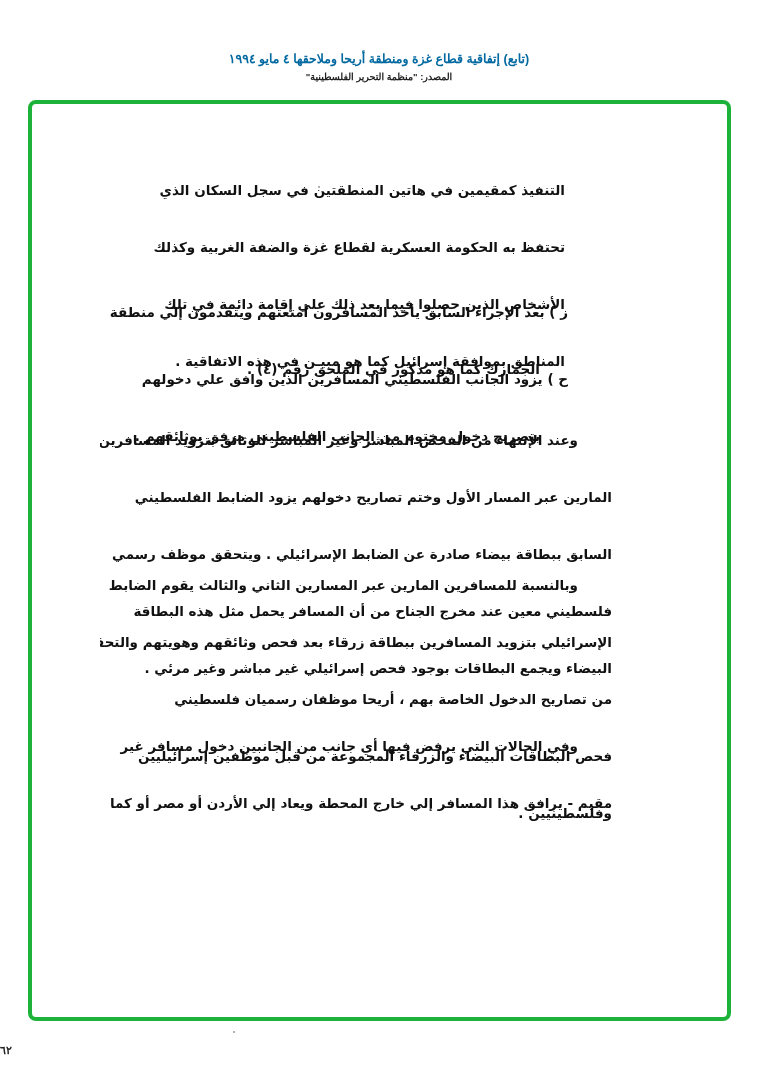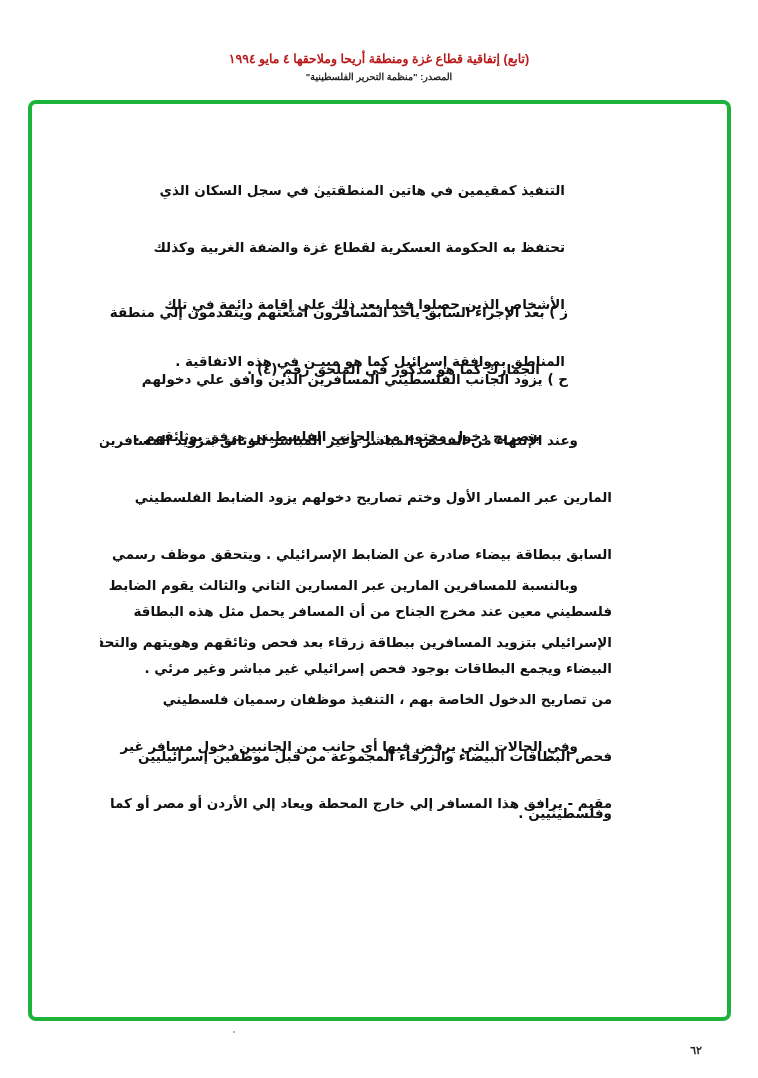--- a/index.html
+++ b/index.html
@@ -21,21 +21,21 @@
       left: 0;
       width: 758px;
       text-align: center;
     }
     .header-title {
       font-family: "Liberation Sans", sans-serif;
       font-size: 12.5px;
       font-weight: bold;
       direction: rtl;
       line-height: 18px;
-      color: #b91c1c;
+      color: #0369a1;
     }
     .header-source {
       font-family: "Liberation Sans", sans-serif;
       font-size: 9.5px;
       font-weight: bold;
       direction: rtl;
       line-height: 14px;
       margin-top: 2px;
       color: #222;
     }
@@ -85,21 +85,21 @@
     
     #para1 { top: 398px; right: 146px; width: 512px; }
     #para2 { top: 543px; right: 146px; width: 512px; }
     #para3 { top: 704px; right: 146px; width: 512px; }
     .first-indent { padding-right: 34px; }
     .page-number {
       position: absolute;
       top: 1044px;
       left: 0;
       width: 702px;
-      text-align: right;
+      text-align: left;
       font-family: "Liberation Sans", sans-serif;
       font-size: 11px;
       font-weight: bold;
       color: #222;
     }
     .speck {
       position: absolute;
       width: 2px;
       height: 2px;
       background: #999;
@@ -139,21 +139,21 @@
     <span class="line first-indent">وعند الإنتهاء من الفحص المباشر وغير المباشر للوثائق بتزويد المسافرين</span>
     <span class="line">المارين عبر المسار الأول وختم تصاريح دخولهم يزود الضابط الفلسطيني</span>
     <span class="line">السابق ببطاقة بيضاء صادرة عن الضابط الإسرائيلي . ويتحقق موظف رسمي</span>
     <span class="line">فلسطيني معين عند مخرج الجناح من أن المسافر يحمل مثل هذه البطاقة</span>
     <span class="line">البيضاء ويجمع البطاقات بوجود فحص إسرائيلي غير مباشر وغير مرئي .</span>
   </div>
 
   <div class="block" id="para2">
     <span class="line first-indent">وبالنسبة للمسافرين المارين عبر المسارين الثاني والثالث يقوم الضابط</span>
     <span class="line">الإسرائيلي بتزويد المسافرين ببطاقة زرقاء بعد فحص وثائقهم وهويتهم والتحقق</span>
-    <span class="line">من تصاريح الدخول الخاصة بهم ،  التنفيذ موظفان رسميان فلسطيني</span>
+    <span class="line">من تصاريح الدخول الخاصة بهم ،  أريحا موظفان رسميان فلسطيني</span>
     <span class="line">فحص البطاقات البيضاء والزرقاء المجموعة من قبل موظفين إسرائيليين</span>
     <span class="line">وفلسطينيين .</span>
   </div>
 
   <div class="block" id="para3">
     <span class="line first-indent">وفي الحالات التي يرفض فيها أي جانب من الجانبين دخول مسافر غير</span>
     <span class="line">مقيم -  يرافق هذا المسافر إلي خارج المحطة ويعاد إلي الأردن أو مصر أو كما</span>
   </div>
 
 </div>

